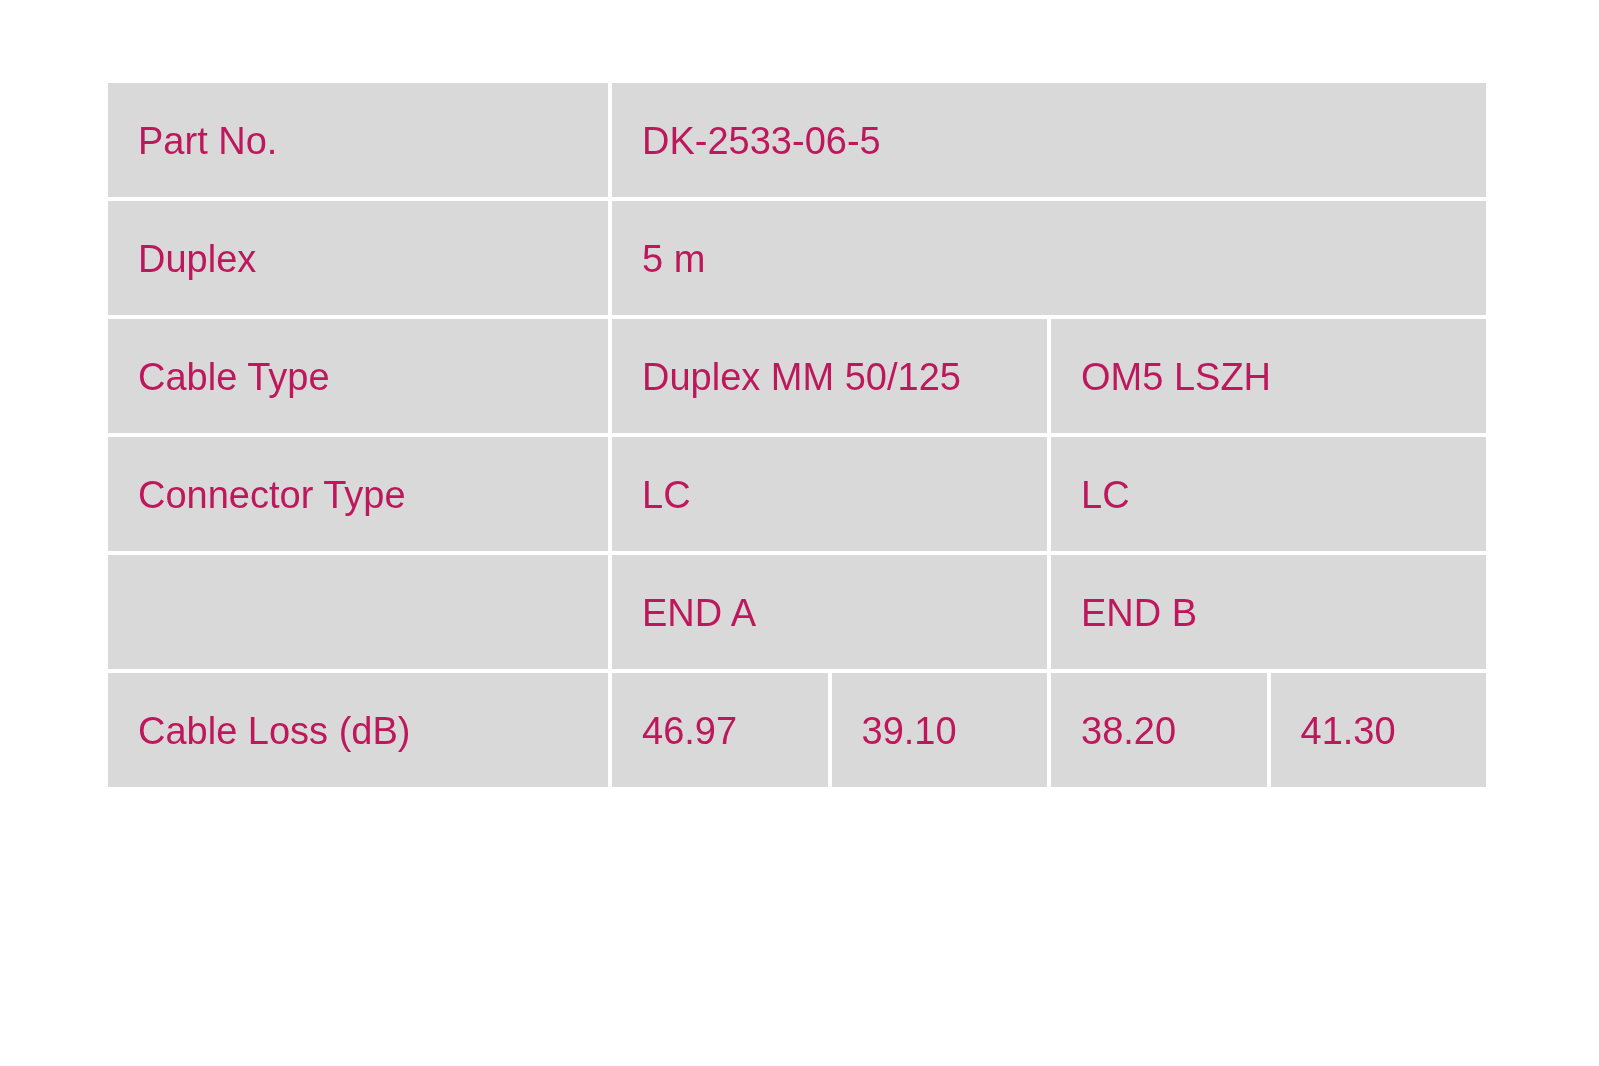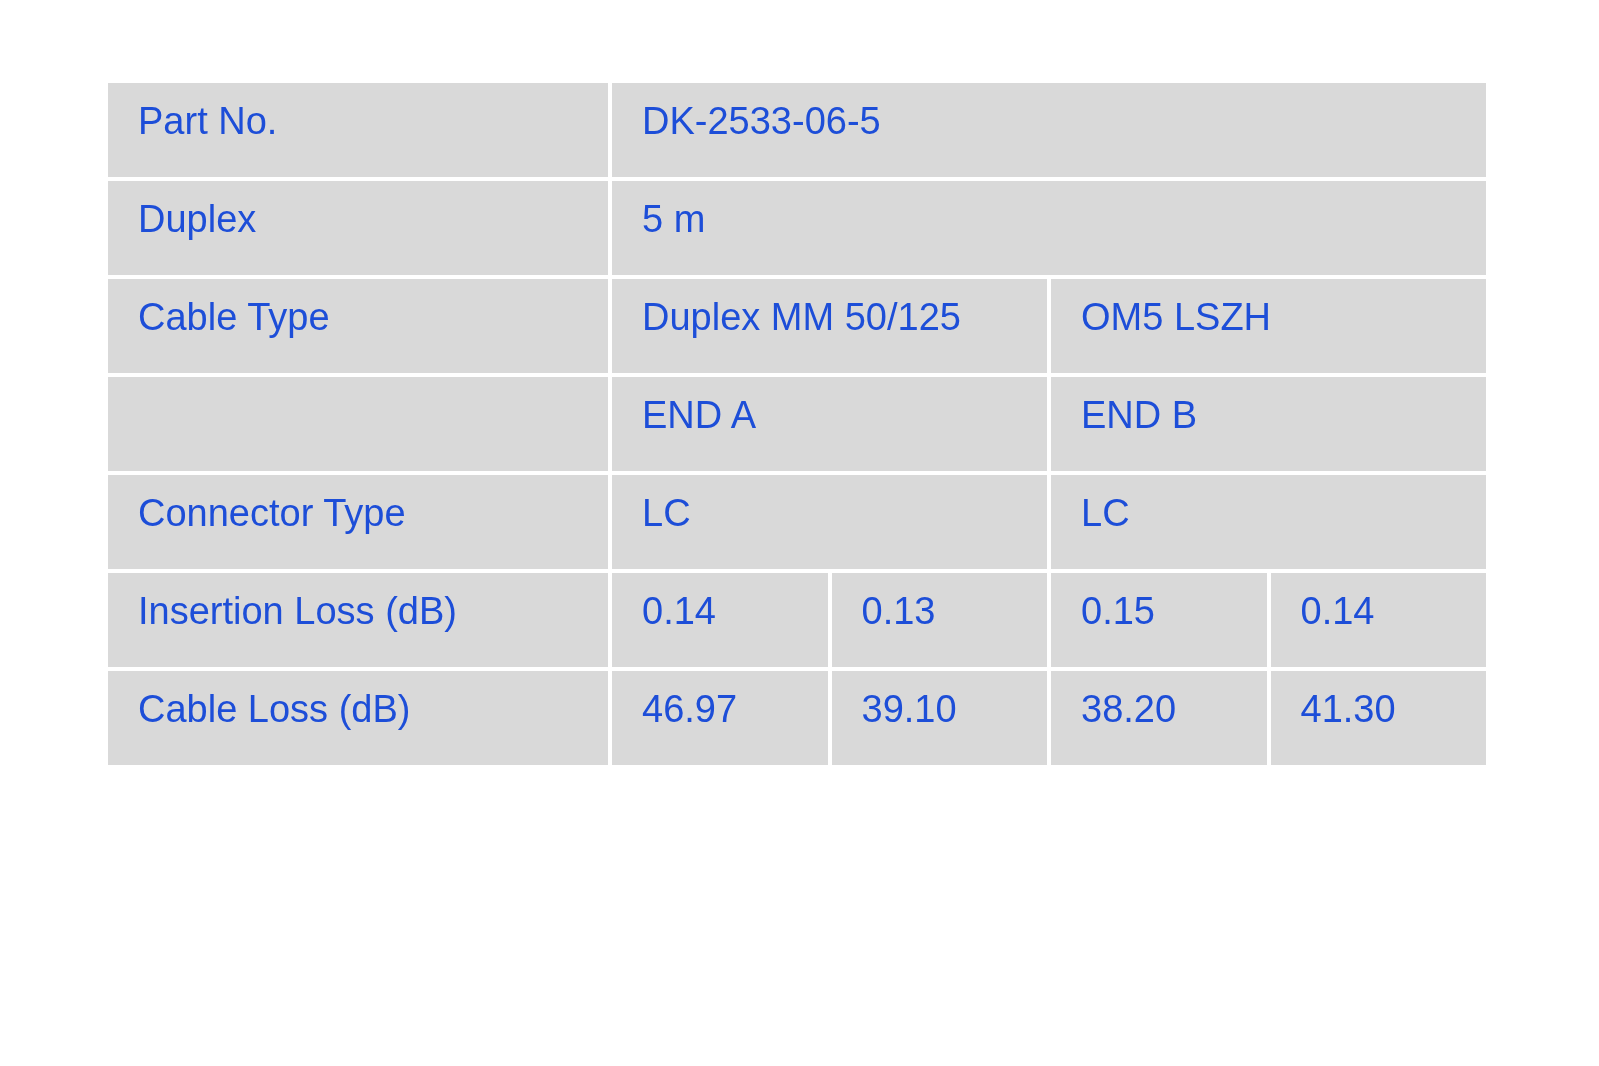--- a/index.html
+++ b/index.html
@@ -23,24 +23,24 @@
     position: absolute;
     left: 104px;
     top: 79px;
     width: 1386px;
     border-collapse: separate;
     border-spacing: 4px;
     table-layout: fixed;
   }
   .spec-table td {
     background: #d9d9d9;
-    color: #1d4ed8;
+    color: #be185d;
     font-size: 38px;
     line-height: 1.1;
-    padding: 6px 0 22px 30px;
+    padding: 26px 0 22px 30px;
     height: 66px;
     vertical-align: middle;
     white-space: nowrap;
     overflow: hidden;
   }
   .label-cell {
     width: 470px;
   }
   .blank-cell {
     color: transparent;
@@ -69,38 +69,31 @@
         <td colspan="4">5 m</td>
       </tr>
 
       <tr>
         <td class="label-cell">Cable Type</td>
         <td colspan="2" class="half-col">Duplex MM 50/125</td>
         <td colspan="2" class="half-col">OM5 LSZH</td>
       </tr>
 
       <tr>
-        <td class="label-cell blank-cell"></td>
-        <td colspan="2" class="half-col">END A</td>
-        <td colspan="2" class="half-col">END B</td>
-      </tr>
-
-      <tr>
         <td class="label-cell">Connector Type</td>
         <td colspan="2" class="half-col">LC</td>
         <td colspan="2" class="half-col">LC</td>
       </tr>
 
       <tr>
-        <td class="label-cell">Insertion Loss (dB)</td>
-        <td class="q-col">0.14</td>
-        <td class="q-col">0.13</td>
-        <td class="q-col">0.15</td>
-        <td class="q-col">0.14</td>
+        <td class="label-cell blank-cell"></td>
+        <td colspan="2" class="half-col">END A</td>
+        <td colspan="2" class="half-col">END B</td>
       </tr>
+
 
       <tr>
         <td class="label-cell">Cable Loss (dB)</td>
         <td class="q-col">46.97</td>
         <td class="q-col">39.10</td>
         <td class="q-col">38.20</td>
         <td class="q-col">41.30</td>
       </tr>
 
 

